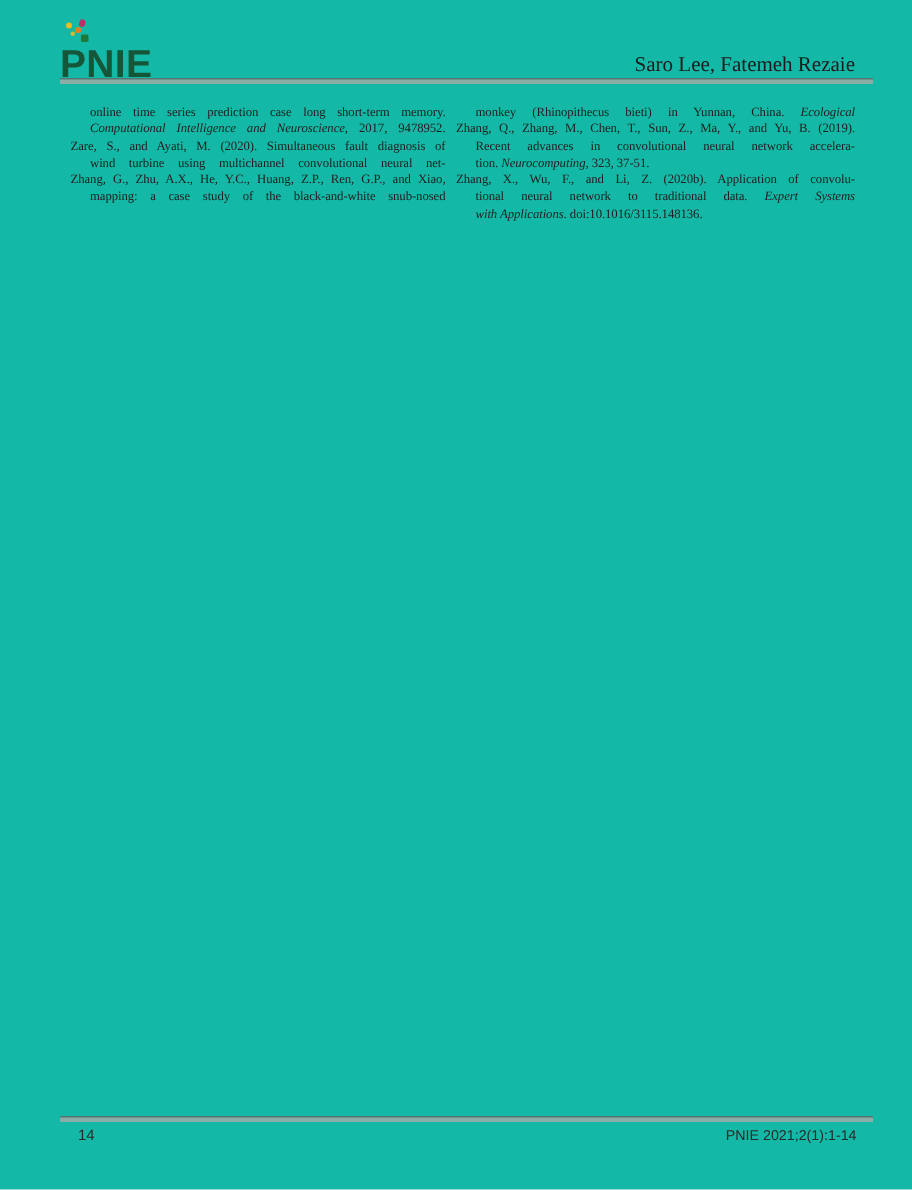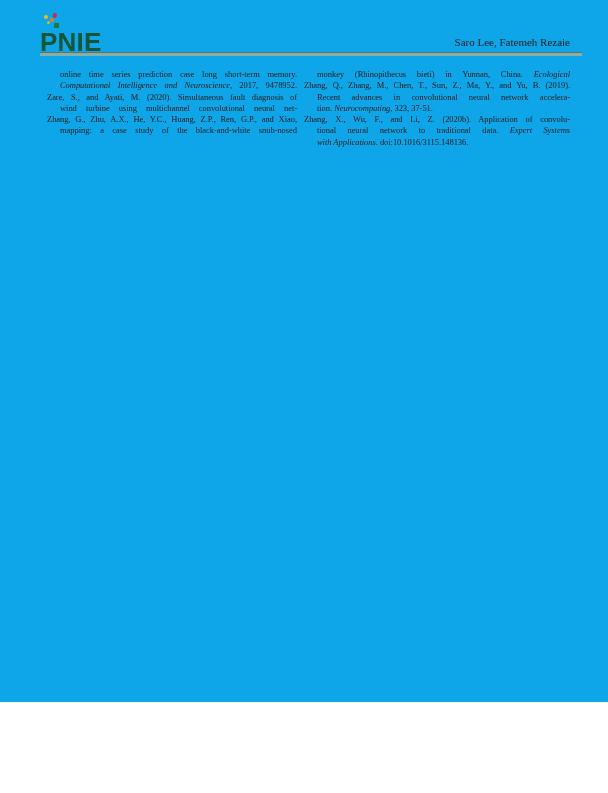--- a/index.html
+++ b/index.html
@@ -1,20 +1,20 @@
 <!DOCTYPE html>
 <html style="--logo-green: #155639; --rule-teal: #8aada6; --rule-dark: #517770; --text-ink: #212121; --dot-magenta: #c52a68; --dot-orange: #e0801f; --dot-yellow: #eebd1c; --dot-green: #1f7a3a;"><head>
 <meta charset="utf-8">
 <style>
   html, body { margin: 0; padding: 0; background: #ffffff; }
   .page {
     position: relative;
     width: 608px;
-    height: 702px;
-    background: #0ea5e9;
+    height: 793px;
+    background: #14b8a6;
     font-family: "Liberation Serif", serif;
     color: var(--text-ink, #212121);
     overflow: hidden;
   }
 
   
   .logo { position: absolute; left: 40px; top: 13px; }
   .logo-dots { position: relative; width: 18px; height: 18px; margin-left: 4px; }
   .dot { position: absolute; border-radius: 50%; }
   .d1 { left: 9px;  top: 0;    width: 4px;   height: 4.5px; background: var(--dot-magenta); transform: rotate(20deg); border-radius: 40% 60% 60% 40%; }
@@ -27,21 +27,21 @@
     font-weight: bold;
     font-size: 26px;
     line-height: 22px;
     letter-spacing: 0.2px;
     color: var(--logo-green);
   }
   .authors {
     position: absolute;
     top: 36px;
     right: 38px;
-    font-size: 11px;
+    font-size: 14px;
     color: #1c1c1c;
   }
 
   
   .rule {
     position: absolute;
     left: 40px;
     width: 542px;
     height: 3px;
     background: var(--rule-teal);
@@ -82,21 +82,21 @@
   .footer {
     position: absolute;
     top: 752px;
     left: 40px;
     width: 542px;
     display: flex;
     justify-content: space-between;
     align-items: baseline;
     font-family: "Liberation Sans", sans-serif;
   }
-  .page-number { padding-left: 12px; font-size: 14px; color: #2a2a2a; font-weight: bold; }
+  .page-number { padding-left: 12px; font-size: 10px; color: #2a2a2a; }
   .citation    { padding-right: 11px; font-size: 9.5px; color: #2a2a2a; }
 </style>
 </head>
 <body>
 
 <div class="page">
 
   <div class="logo">
     <div class="logo-dots">
       <span class="dot d1"></span>

